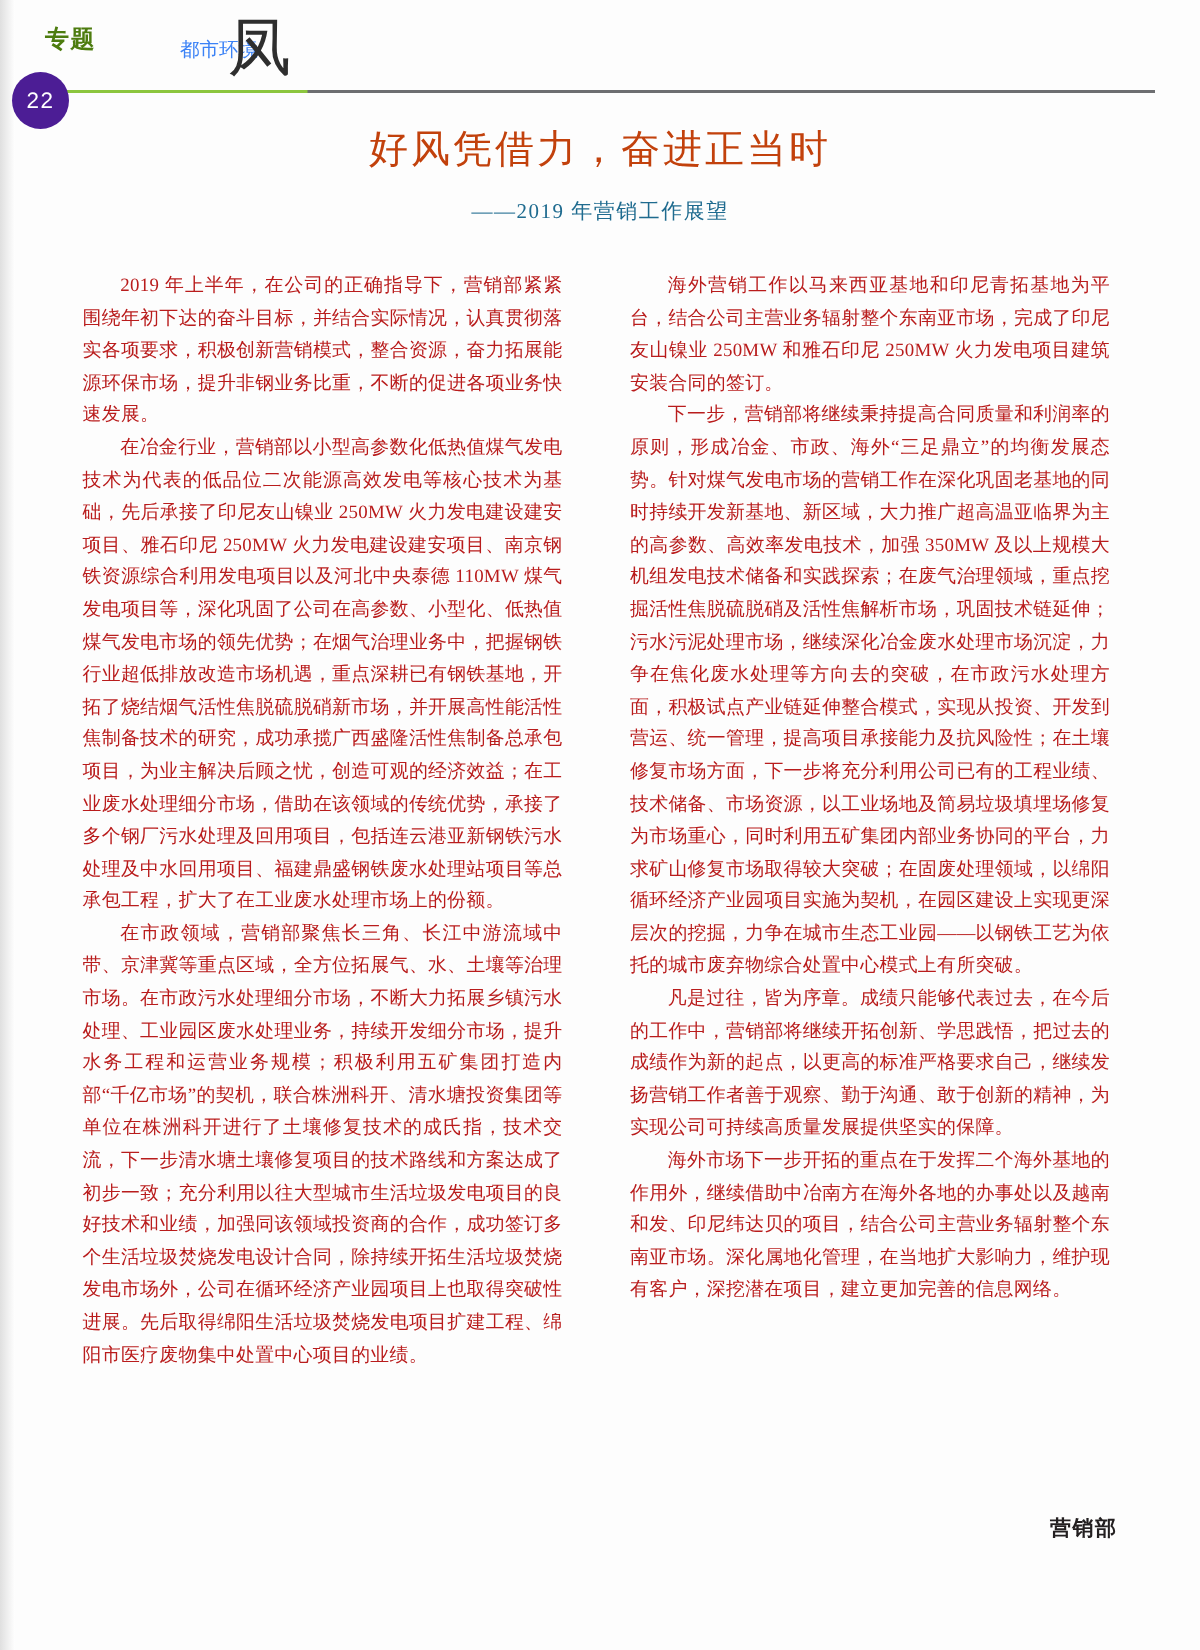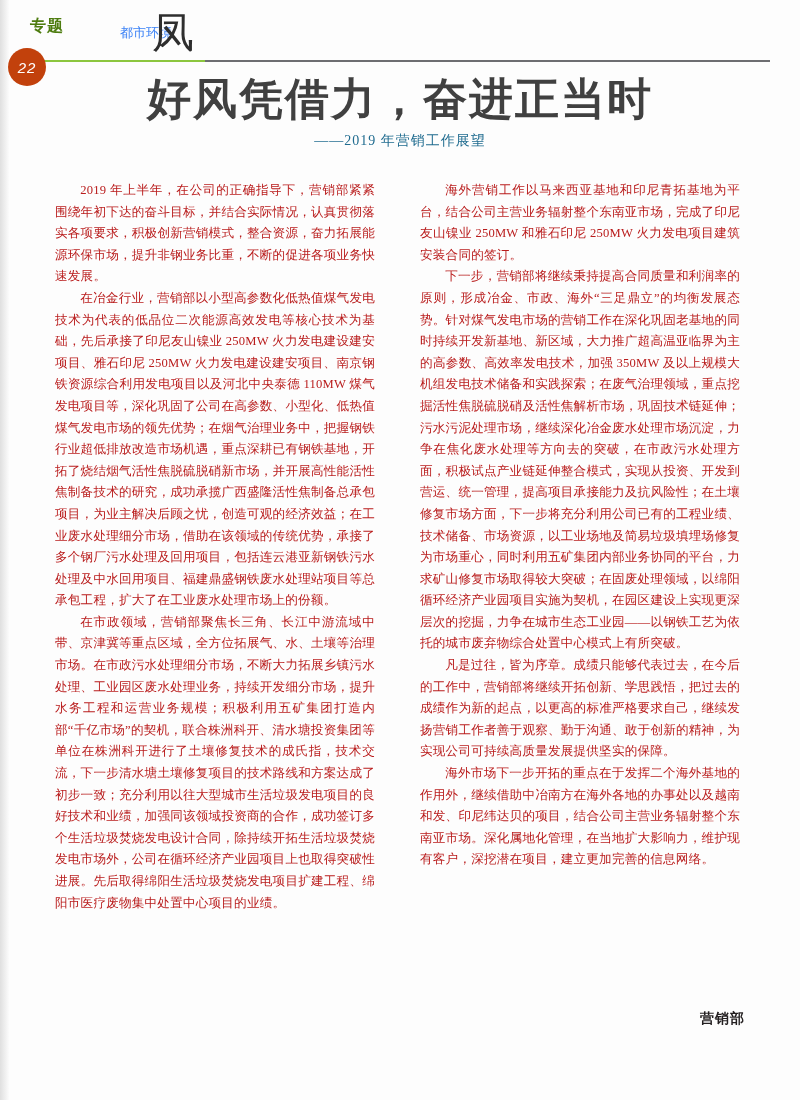--- a/index.html
+++ b/index.html
@@ -81,43 +81,42 @@
   }
 
   
   .page-badge {
     position: absolute;
     left: 8px;
     top: 48px;
     width: 38px;
     height: 38px;
     border-radius: 50%;
-    background: #c2410c;
+    background: #4c1d95;
     color: #ffffff;
     font-size: 15px;
     font-family: "Liberation Sans", sans-serif;
     display: flex;
     align-items: center;
     justify-content: center;
     letter-spacing: 1px;
-    font-style: italic;
   }
 
   
   .title-block {
     position: absolute;
     left: 0;
     top: 78px;
     width: 800px;
     text-align: center;
   }
   .main-title {
-    font-size: 44px;
-    font-weight: bold;
-    color: #404040;
+    font-size: 26px;
+    font-weight: normal;
+    color: #c2410c;
     letter-spacing: 2px;
     font-family: "Liberation Serif", serif;
     line-height: 44px;
   }
   .sub-title {
     margin-top: 10px;
     font-size: 14px;
     color: #1f6b8f;
     letter-spacing: 1px;
     font-family: "Liberation Serif", serif;

